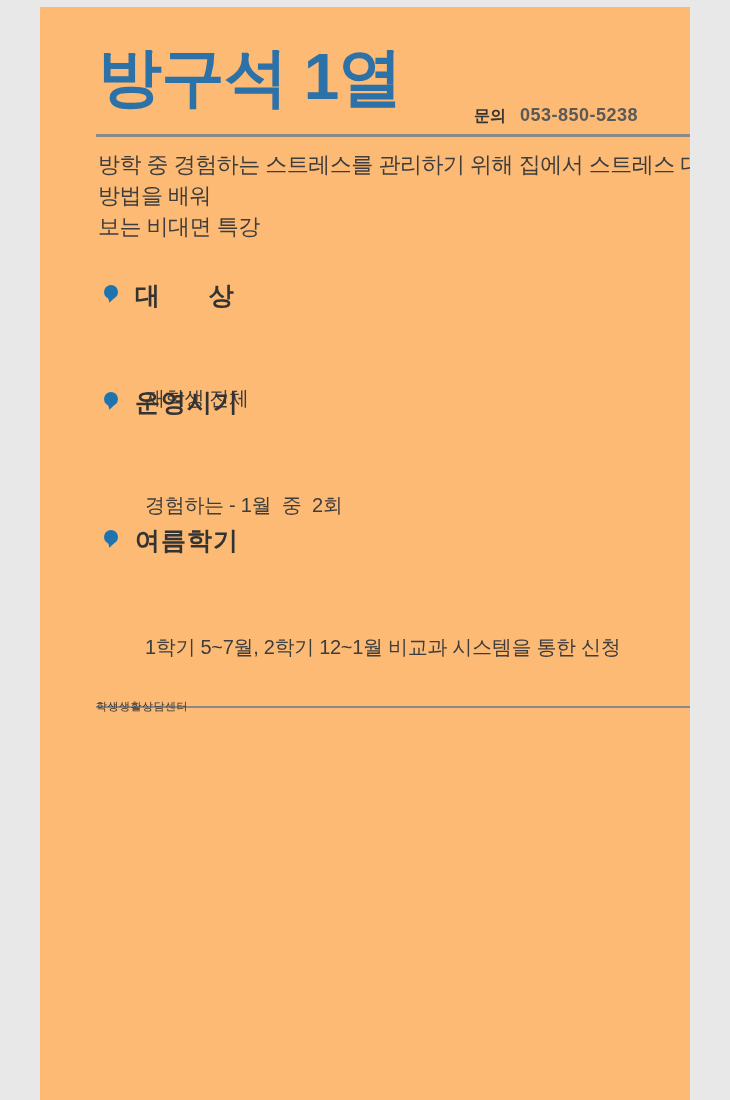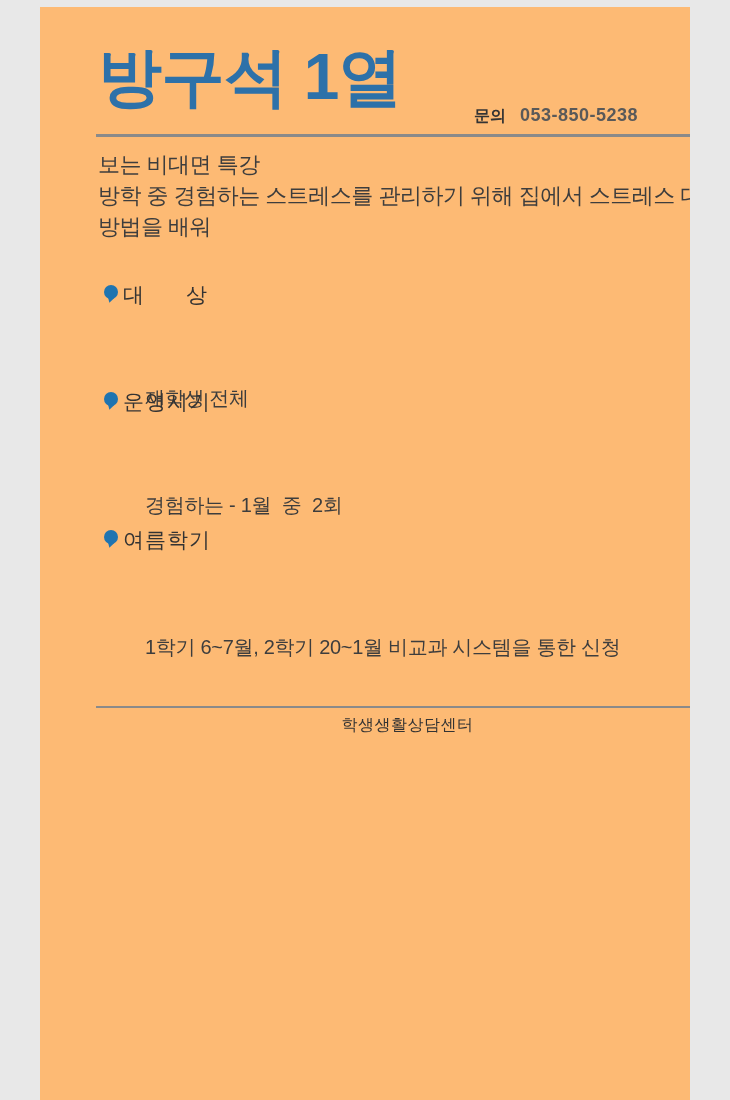--- a/index.html
+++ b/index.html
@@ -86,24 +86,24 @@
     bottom: -4px;
     width: 0;
     height: 0;
     border-left: 3px solid transparent;
     border-right: 4px solid transparent;
     border-top: 6px solid var(--bullet-blue, #1f74b0);
     transform: rotate(12deg);
   }
   .sec-label {
     position: absolute;
-    left: 83px;
-    font-size: 21px;
+    left: 95px;
+    font-size: 25px;
     line-height: 24px;
-    font-weight: 400;
+    font-weight: 700;
     letter-spacing: 1px;
     color: #333333;
     white-space: pre;
   }
   .sec-content {
     position: absolute;
     left: 105px;
     font-size: 20px;
     line-height: 30px;
     font-weight: 500;
@@ -111,60 +111,60 @@
     letter-spacing: -0.3px;
     white-space: pre;
   }
   .sec-content .content-line { display: block; text-align: center; }
 
   
   .footer-org {
     position: absolute;
     left: 56px;
     width: 623px;
-    top: 708px;
-    text-align: center;
-    font-size: 16px;
+    top: 692px;
+    text-align: left;
+    font-size: 11px;
     color: #333333;
     letter-spacing: 0.5px;
   }
 </style>
 </head>
 <body>
 
 <div class="page">
 
   <div class="doc-title">방구석 1열</div>
 
   <div class="contact">
     <span class="contact-label">문의</span>
     <span class="contact-phone">053-850-5238</span>
   </div>
 
   <div class="rule rule-top"></div>
 
   <div class="intro">
+    <span class="intro-line">방학 중 경험하는 스트레스를 관리하기 위해 집에서 스트레스 대처 방법을 배워</span>
     <span class="intro-line">보는 비대면 특강</span>
-    <span class="intro-line">방학 중 경험하는 스트레스를 관리하기 위해 집에서 스트레스 대처 방법을 배워</span>
   </div>
 
   <span class="bullet" style="top:278px"></span>
   <div class="sec-label" style="top:276px">대      상</div>
   <div class="sec-content" style="top:316px">
     <span class="content-line">재학생 전체</span>
   </div>
 
   <span class="bullet" style="top:385px"></span>
   <div class="sec-label" style="top:383px">운영시기</div>
   <div class="sec-content" style="top:423px">
     <span class="content-line">경험하는 - 1월  중  2회</span>
   </div>
 
   <span class="bullet" style="top:523px"></span>
   <div class="sec-label" style="top:521px">여름학기</div>
   <div class="sec-content" style="top:565px">
-    <span class="content-line">1학기 6~7월, 2학기 20~1월 비교과 시스템을 통한 신청</span>
+    <span class="content-line">1학기 5~7월, 2학기 12~1월 비교과 시스템을 통한 신청</span>
   </div>
 
   <div class="rule rule-bottom"></div>
   <div class="footer-org">학생생활상담센터</div>
 
 </div>
 
 </body></html>

